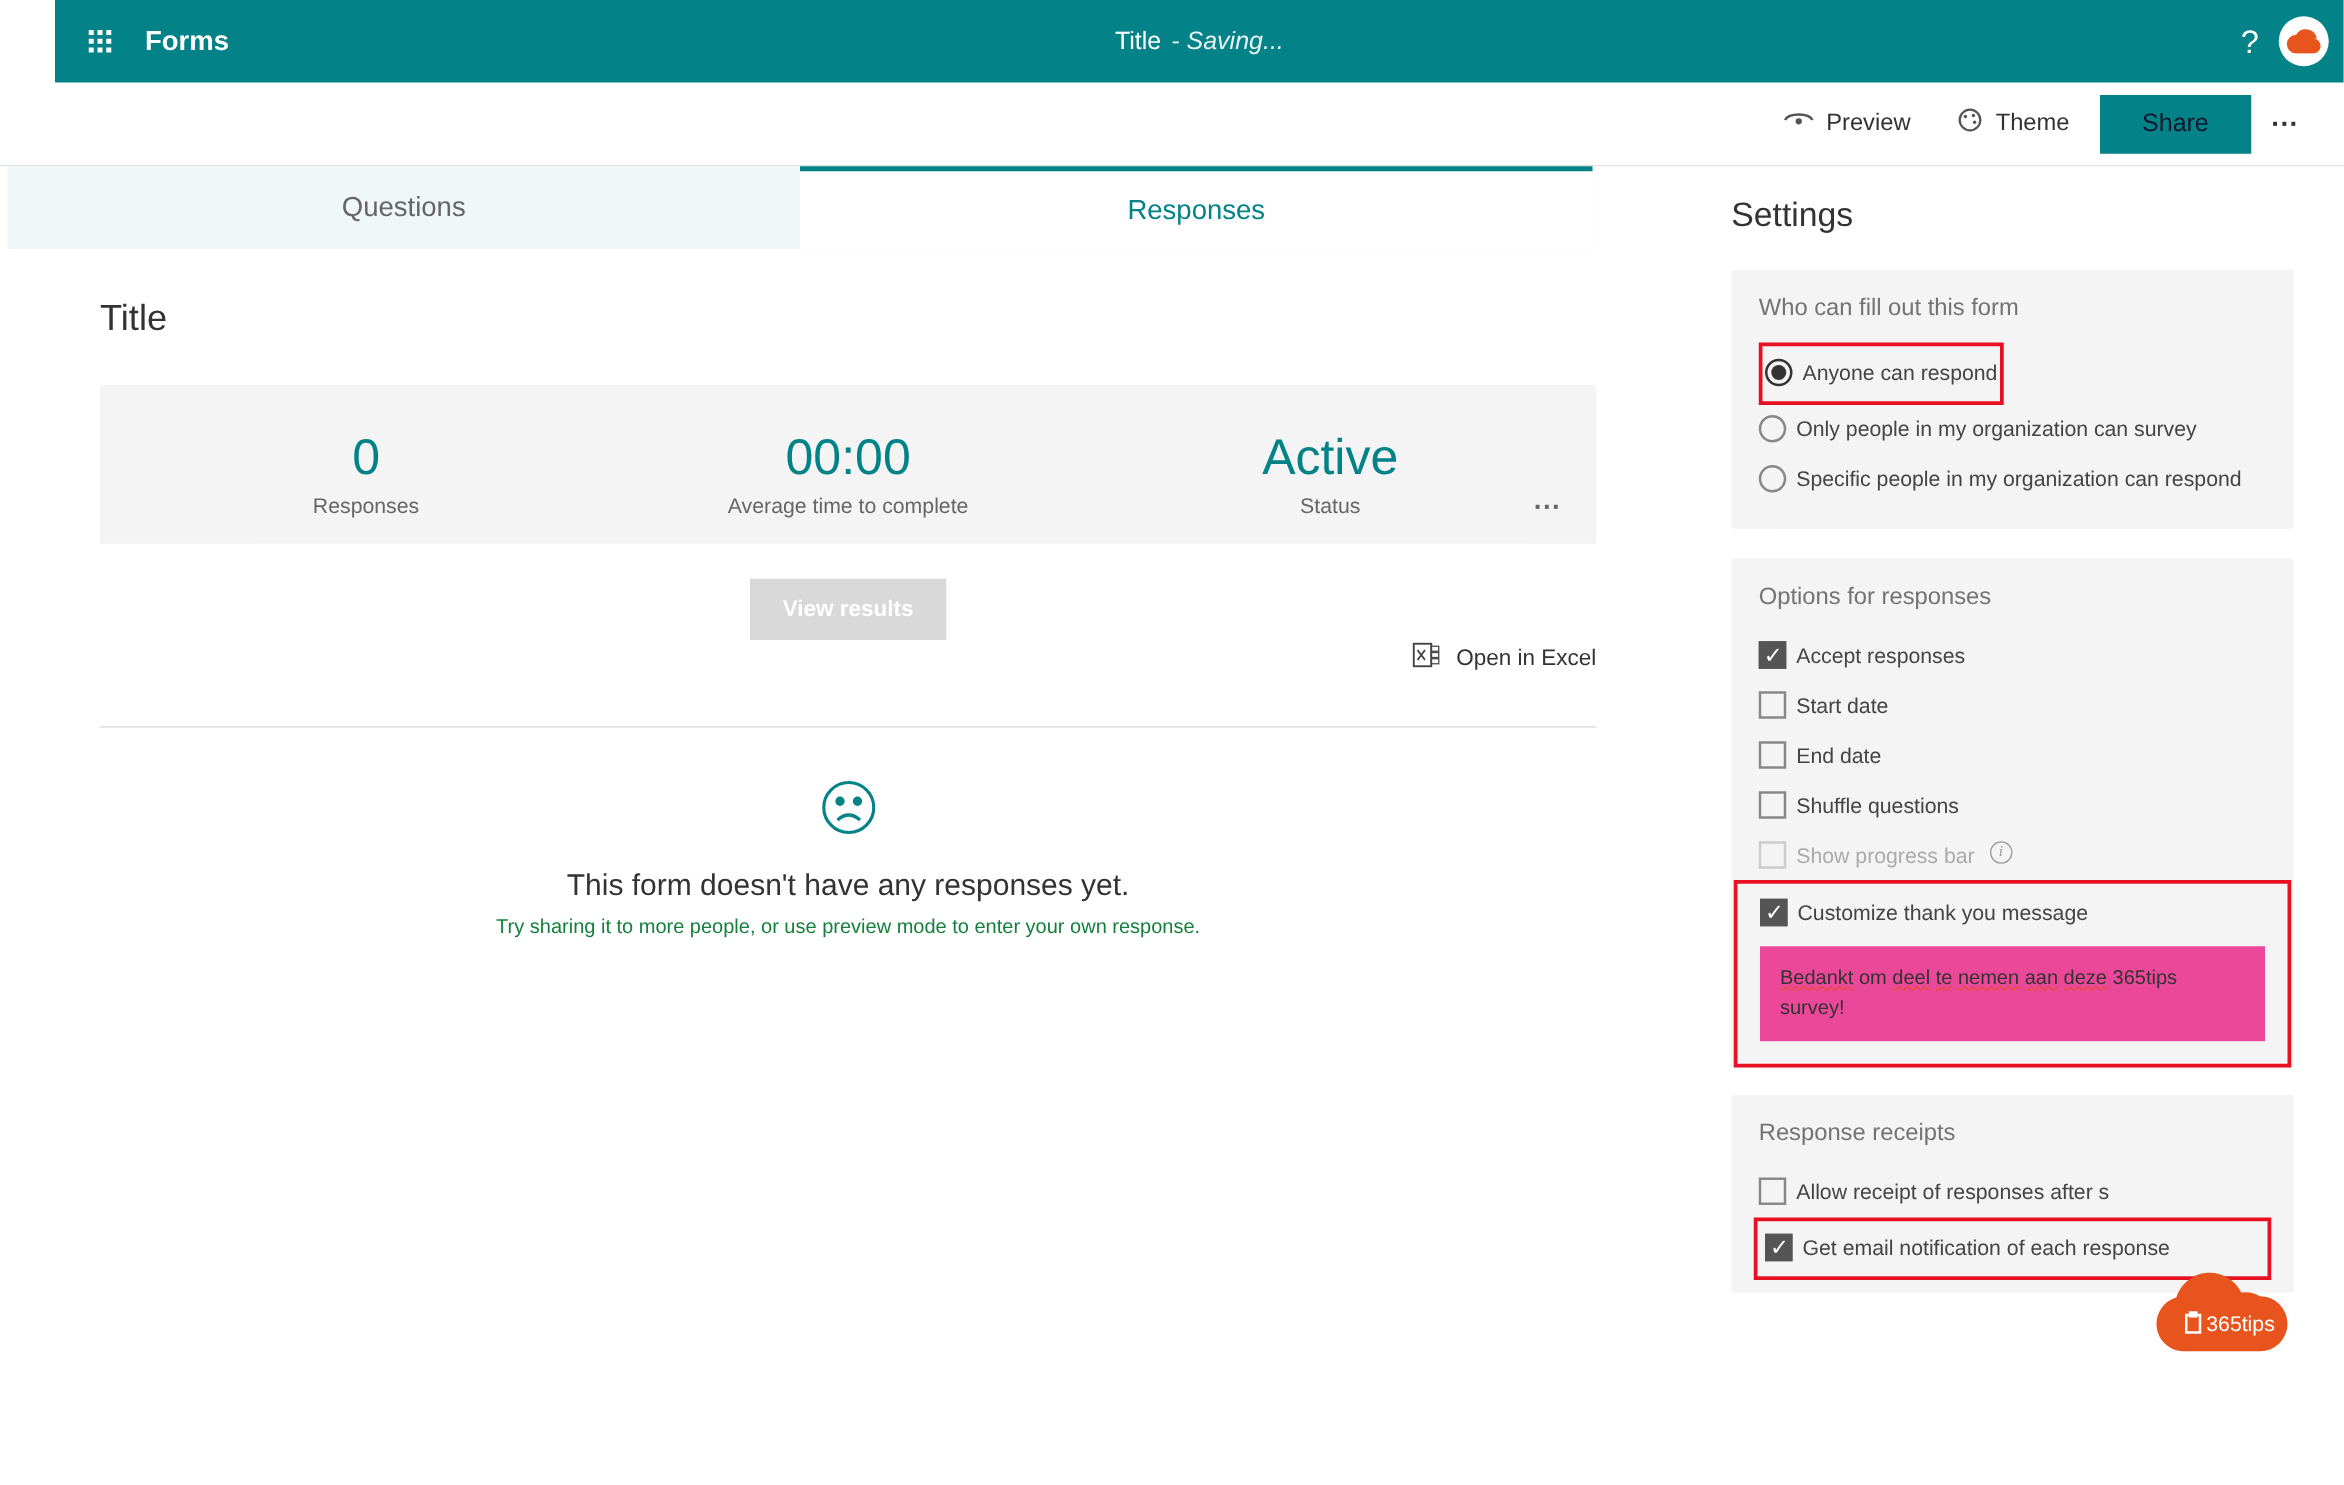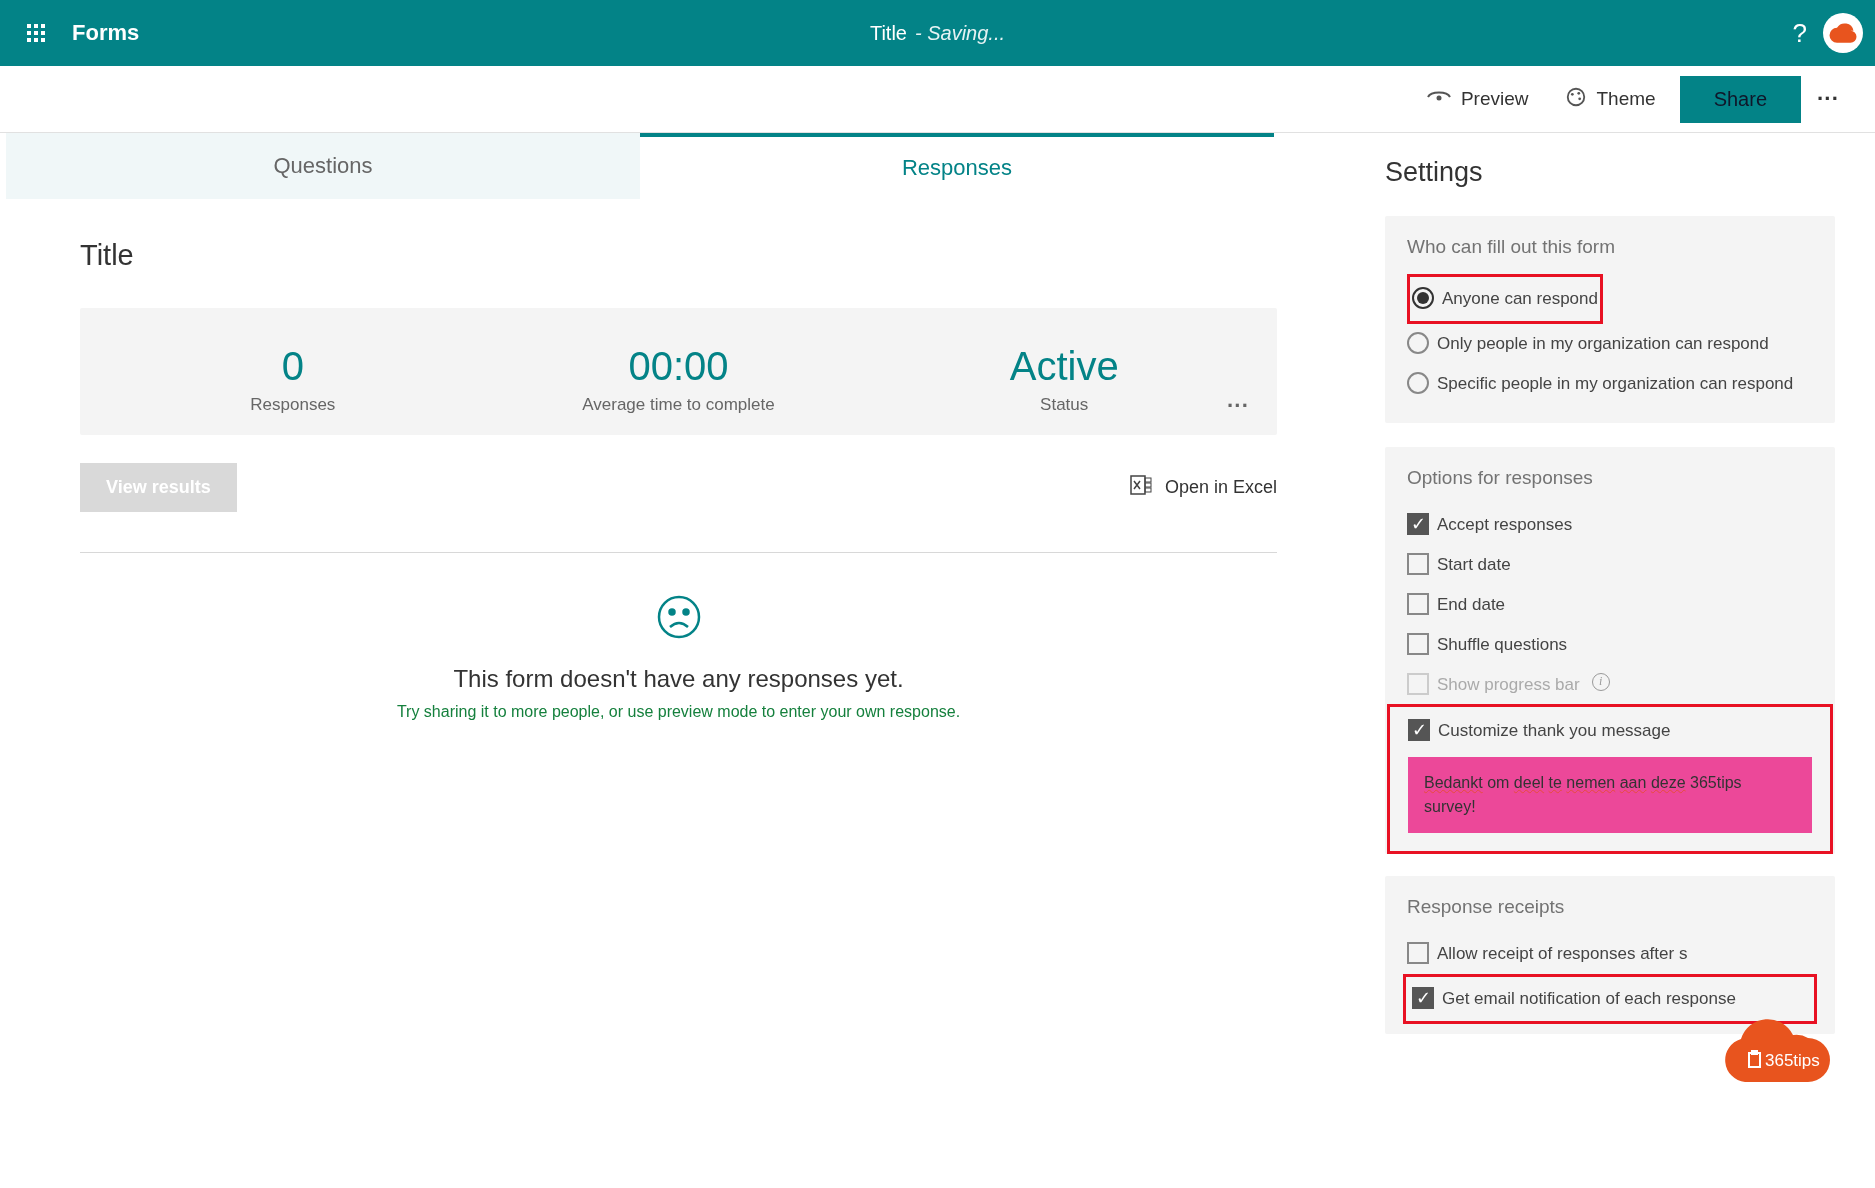--- a/index.html
+++ b/index.html
@@ -1,19 +1,19 @@
 <!DOCTYPE html>
 <html><head>
 <meta charset="utf-8">
 <style>
 * { box-sizing: border-box; margin: 0; padding: 0; font-family: 'Segoe UI', Tahoma, sans-serif; }
 body { background: #fff; width: 1875px; height: 1188px; overflow: hidden; position: relative; }
 
 
-.top-header { background: #038387; height: 66px; display: flex; align-items: center; color: #fff; padding: 0 12px; position: relative;}
+.top-header { background: #038387; height: 66px; display: flex; align-items: center; color: #fff; padding: 0 12px; position: relative; margin-left: 44px;}
 .waffle { width: 48px; height: 48px; display: flex; align-items: center; justify-content: center; cursor: pointer; }
 .waffle-grid { display: grid; grid-template-columns: repeat(3, 4px); grid-template-rows: repeat(3, 4px); gap: 3px; }
 .waffle-grid span { background: #fff; }
 .app-name { font-size: 22px; font-weight: 600; margin-left: 12px; }
 .doc-title-wrap { position: absolute; left: 50%; transform: translateX(-50%); display: flex; align-items: baseline; gap: 8px; }
 .doc-title { font-size: 20px; }
 .saving { font-size: 20px; opacity: 0.9; font-style: italic; }
 .header-right { margin-left: auto; display: flex; align-items: center; gap: 16px; }
 .help-icon { font-size: 26px; cursor: pointer; }
 .avatar { width: 40px; height: 40px; border-radius: 50%; background: #fff; display: flex; align-items: center; justify-content: center; cursor: pointer; }
@@ -35,21 +35,21 @@
 .tab { flex: 1; display: flex; align-items: center; justify-content: center; font-size: 22px; color: #555; cursor: pointer;}
 .tab.active { background: #fff; color: #038387; border-top: 4px solid #038387; }
 .tab.inactive { color: #666; }
 .content-card { padding: 40px 80px 0 80px; }
 .form-title { font-size: 29px; color: #333; font-weight: 400; margin-bottom: 36px; }
 .stats-panel { background: #f4f4f4; border-radius: 2px; padding: 36px 20px 20px; display: flex; position: relative; }
 .stat { flex: 1; text-align: center; }
 .stat-value { font-size: 40px; color: #038387; font-weight: 400; }
 .stat-label { font-size: 17px; color: #666; margin-top: 6px; }
 .stats-more { position: absolute; right: 28px; bottom: 16px; font-size: 22px; font-weight: bold; color: #666; cursor: pointer; }
-.below-stats { display: flex; align-items: center; margin-top: 28px; }
+.below-stats { display: flex; align-items: center; margin-top: 28px; flex-direction: column; }
 .view-results-btn { background: #d9d9d9; color: #fff; padding: 14px 26px; font-size: 18px; font-weight: 600; cursor: pointer; }
 .open-excel { margin-left: auto; display: flex; align-items: center; gap: 12px; color: #333; font-size: 18px; cursor: pointer; }
 .excel-icon { width: 24px; height: 24px; }
 .divider { height: 1px; background: #d8d8d8; margin-top: 40px; }
 .empty-state { text-align: center; margin-top: 40px; }
 .sad-face { width: 48px; height: 48px; margin: 0 auto 20px; }
 .sad-face circle { fill: none; stroke: #038387; stroke-width: 2.5; }
 .sad-face .eye { fill: #038387; }
 .sad-face .mouth { fill: none; stroke: #038387; stroke-width: 2.5; }
 .empty-head { font-size: 24px; color: #333; margin-bottom: 10px; }
@@ -201,21 +201,21 @@
     <div class="section">
       <div class="section-head">Who can fill out this form</div>
       <div class="redbox" style="display:inline-block;">
         <div class="radio-row">
           <div class="radio checked"></div>
           <span>Anyone can respond</span>
         </div>
       </div>
       <div class="radio-row">
         <div class="radio"></div>
-        <span>Only people in my organization can respond</span>
+        <span>Only people in my organization can survey</span>
       </div>
       <div class="radio-row">
         <div class="radio"></div>
         <span>Specific people in my organization can respond</span>
       </div>
     </div>
 
     <div class="section" style="padding-bottom:0;">
       <div class="section-head">Options for responses</div>
       <div class="check-row">

